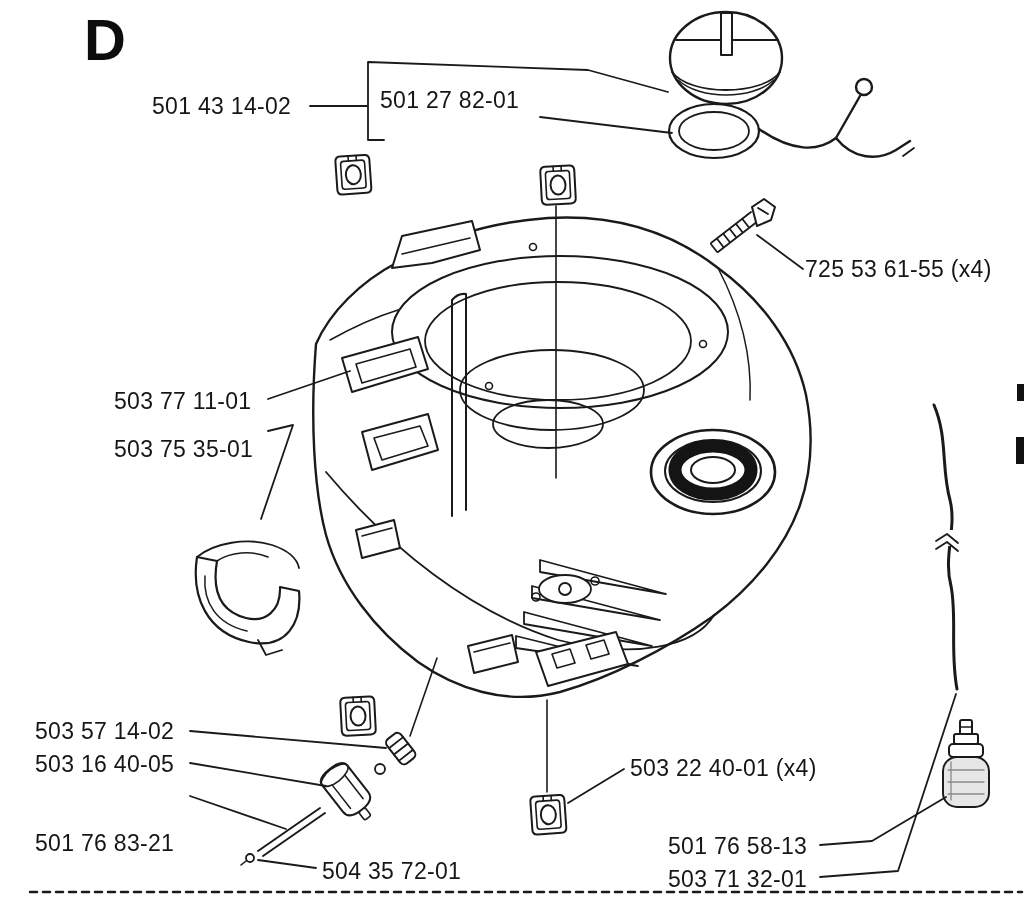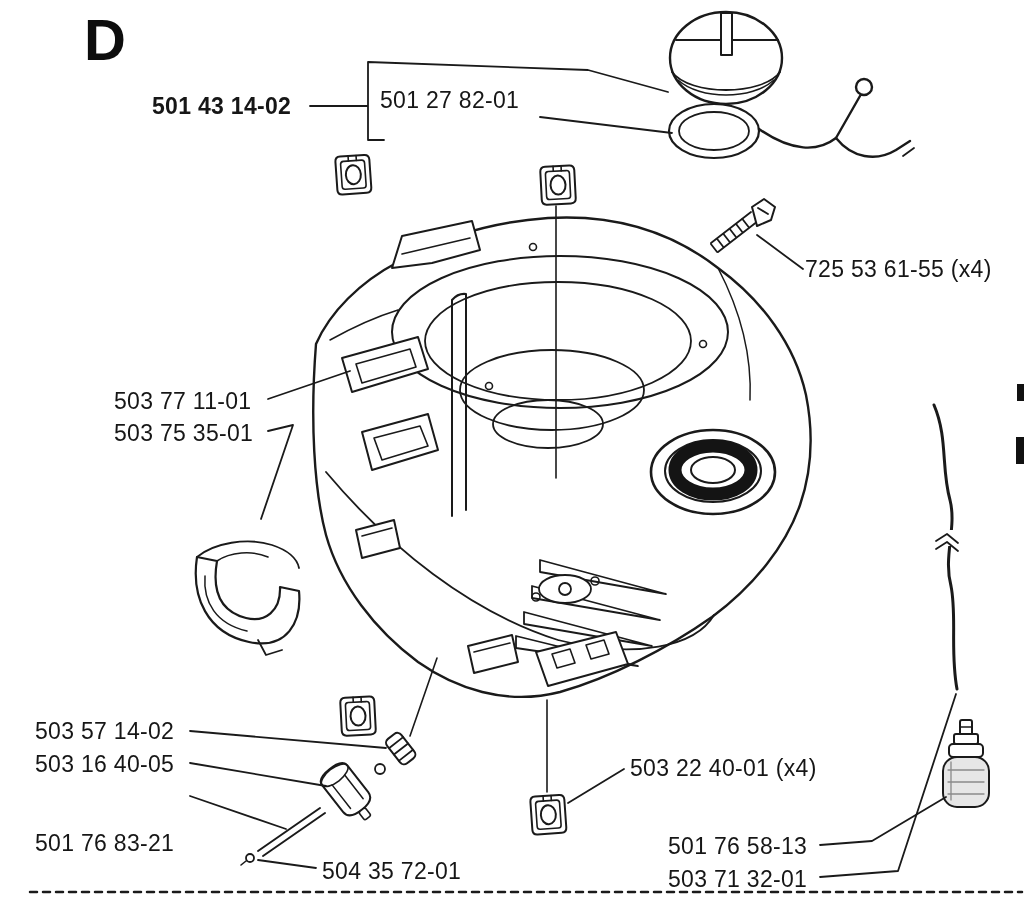--- a/index.html
+++ b/index.html
@@ -7,21 +7,21 @@
     width:1024px;height:898px;position:relative;overflow:hidden;
     background:#ffffff;
     font-family:"Liberation Sans",sans-serif;
   }
   #diagram-svg{position:absolute;left:0;top:0;width:1024px;height:898px;}
   .label{
     position:absolute;
     font-family:"Liberation Sans",sans-serif;
     font-size:23px;color:#161616;white-space:nowrap;letter-spacing:.3px;
   }
-  .bold{font-weight:bold;}
+  .bold{font-weight:normal;}
   #section-letter{
     position:absolute;left:84px;top:6px;
     font-size:58px;font-weight:bold;color:#0d0d0d;
   }
 </style>
 </head>
 <body>
 
 <svg id="diagram-svg" viewBox="0 0 1024 898" stroke="#1a1a1a" fill="none" stroke-width="2" stroke-linecap="round" stroke-linejoin="round">
 
@@ -195,21 +195,21 @@
   </g>
 </svg>
 
 <div id="section-letter" class="bold">D</div>
 
 <div>
   <div class="label bold" style="left:152px;top:93px">501 43 14-02</div>
   <div class="label" style="left:380px;top:87px">501 27 82-01</div>
   <div class="label" style="left:805px;top:256px">725 53 61-55 (x4)</div>
   <div class="label" style="left:114px;top:388px">503 77 11-01</div>
-  <div class="label" style="left:114px;top:420px">503 75 35-01</div>
+  <div class="label" style="left:114px;top:436px">503 75 35-01</div>
   <div class="label" style="left:35px;top:718px">503 57 14-02</div>
   <div class="label" style="left:35px;top:751px">503 16 40-05</div>
   <div class="label" style="left:35px;top:830px">501 76 83-21</div>
   <div class="label" style="left:322px;top:858px">504 35 72-01</div>
   <div class="label" style="left:630px;top:755px">503 22 40-01 (x4)</div>
   <div class="label" style="left:668px;top:833px">501 76 58-13</div>
   <div class="label" style="left:668px;top:866px">503 71 32-01</div>
 </div>
 
 </body></html>

